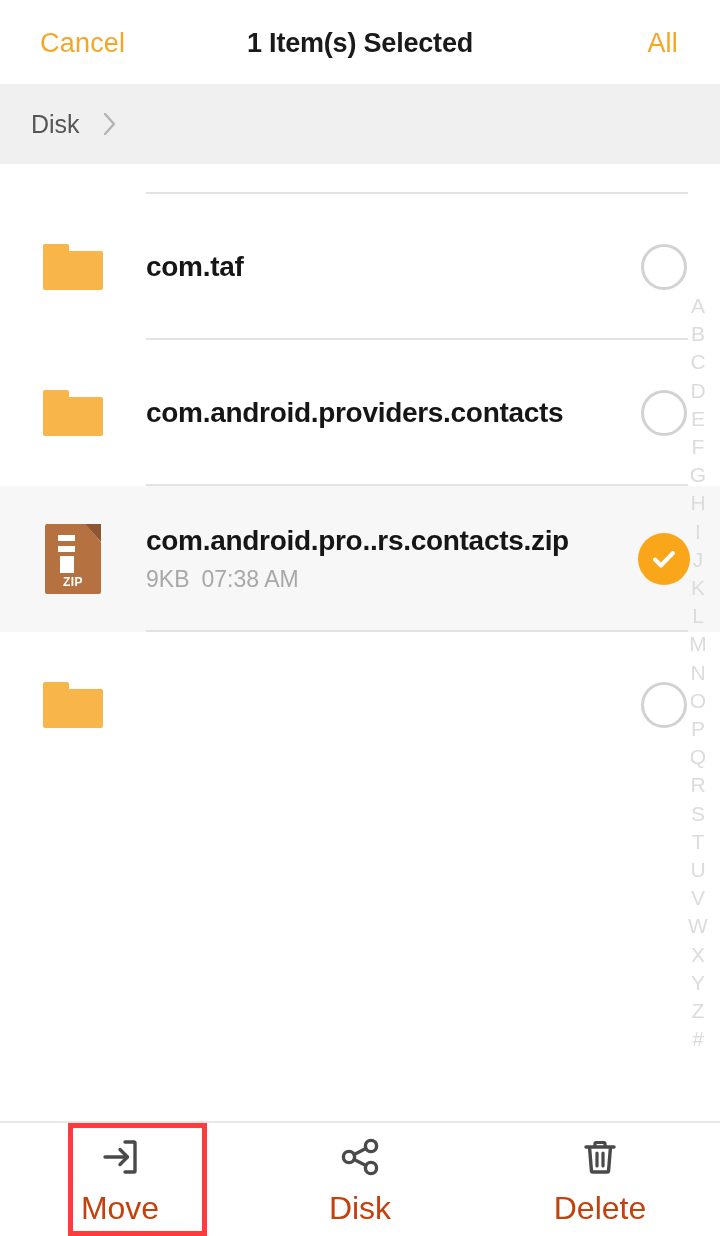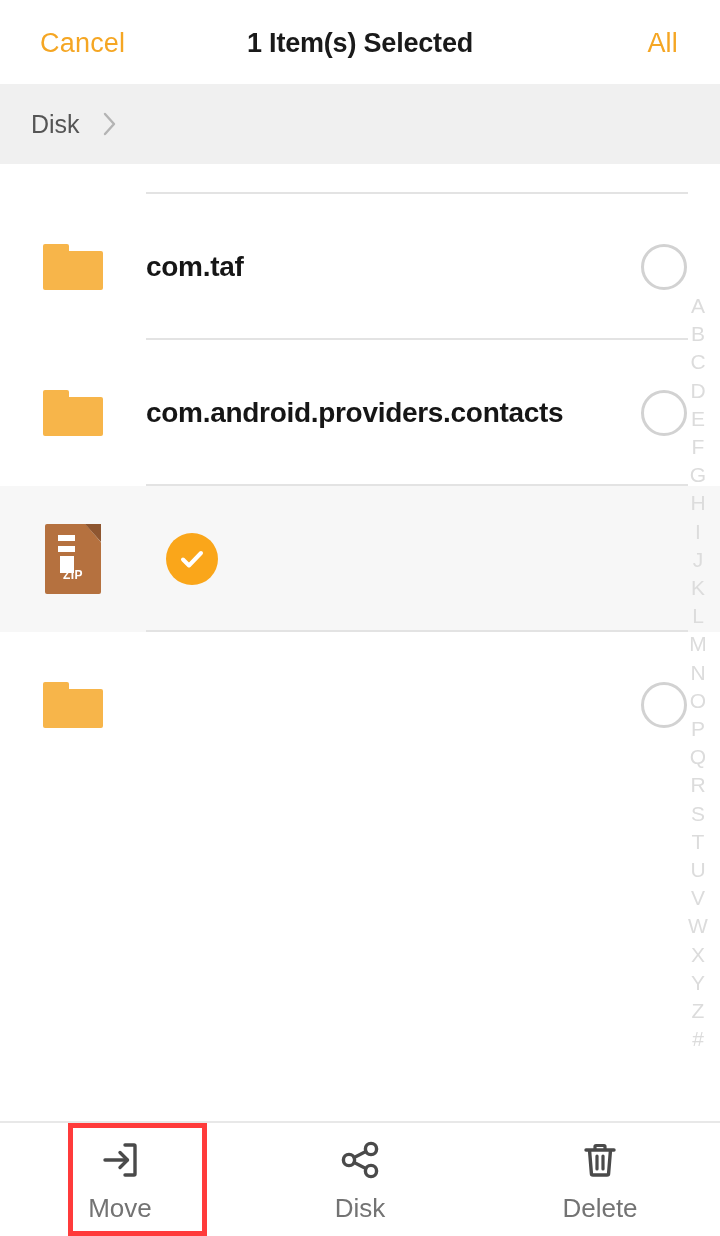--- a/index.html
+++ b/index.html
@@ -105,21 +105,21 @@
   }
   .zipicon .fold {
     position:absolute; right:0; top:0; width:16px; height:18px;
     background:#8E5630;
     clip-path: polygon(0 0, 100% 100%, 100% 0);
   }
   .zipicon .z1 { position:absolute; left:13px; top:11px; width:17px; height:6px; background:#fff; }
   .zipicon .z2 { position:absolute; left:13px; top:22px; width:17px; height:6px; background:#fff; }
   .zipicon .z3 { position:absolute; left:15px; top:32px; width:14px; height:17px; background:#fff; }
   .zipicon .zlabel {
-    position:absolute; left:0; right:0; bottom:12px; text-align:center;
+    position:absolute; left:0; right:0; bottom:5px; text-align:center;
     font-size:12px; font-weight:700; color:#fff; letter-spacing:0.5px;
   }
 
   
   .alpha {
     position:absolute; right:0; top:292px; width:44px;
     display:flex; flex-direction:column; align-items:center;
     pointer-events:auto; z-index:5;
   }
   .alpha span {
@@ -131,21 +131,21 @@
   .bottombar {
     position:absolute; left:0; bottom:0; width:720px; height:115px;
     background:#ffffff; border-top:2px solid #e8e8e8;
     display:flex; align-items:center; z-index:8;
   }
   .bb-item {
     flex:1; height:115px; display:flex; flex-direction:column;
     align-items:center; justify-content:center; cursor:pointer;
   }
   .bb-icon { height:48px; display:flex; align-items:center; justify-content:center; }
-  .bb-label { margin-top:9px; font-size:26px; color:#737373; }
+  .bb-label { margin-top:9px; font-size:32px; color:#c2410c; }
   .dots { display:flex; gap:11px; align-items:center; }
   .dots i { width:11px; height:11px; border-radius:50%; background:#4a4a4a; display:block; }
 
   .highlight-box {
     position:absolute; left:68px; top:1123px; width:139px; height:113px;
     border:5px solid #FF3B3B; box-sizing:border-box; z-index:9;
     pointer-events:none;
   }
 </style>
 </head>
@@ -211,20 +211,24 @@
     <div class="row selected">
       <div class="icon-wrap">
         <div class="zipicon">
           <div class="sheet"></div>
           <div class="fold"></div>
           <div class="z1"></div>
             <div class="z2"></div>
             <div class="z3"></div>
           <div class="zlabel">ZIP</div>
         </div>
+      </div>
+      <div class="texts">
+        <div class="fname">com.android.pro..rs.contacts.zip</div>
+        <div class="fmeta"><span>9KB</span><span class="sp"></span><span>07:38 AM</span></div>
       </div>
       <div class="check-wrap">
         <div class="cb-checked">
           <svg width="32" height="32" viewBox="0 0 32 32" fill="none">
             <path d="M7 16.5 L13 22.5 L25 10" stroke="#ffffff" stroke-width="4" stroke-linecap="round" stroke-linejoin="round"></path>
           </svg>
         </div>
       </div>
       <div class="row-div"></div>
     </div>

